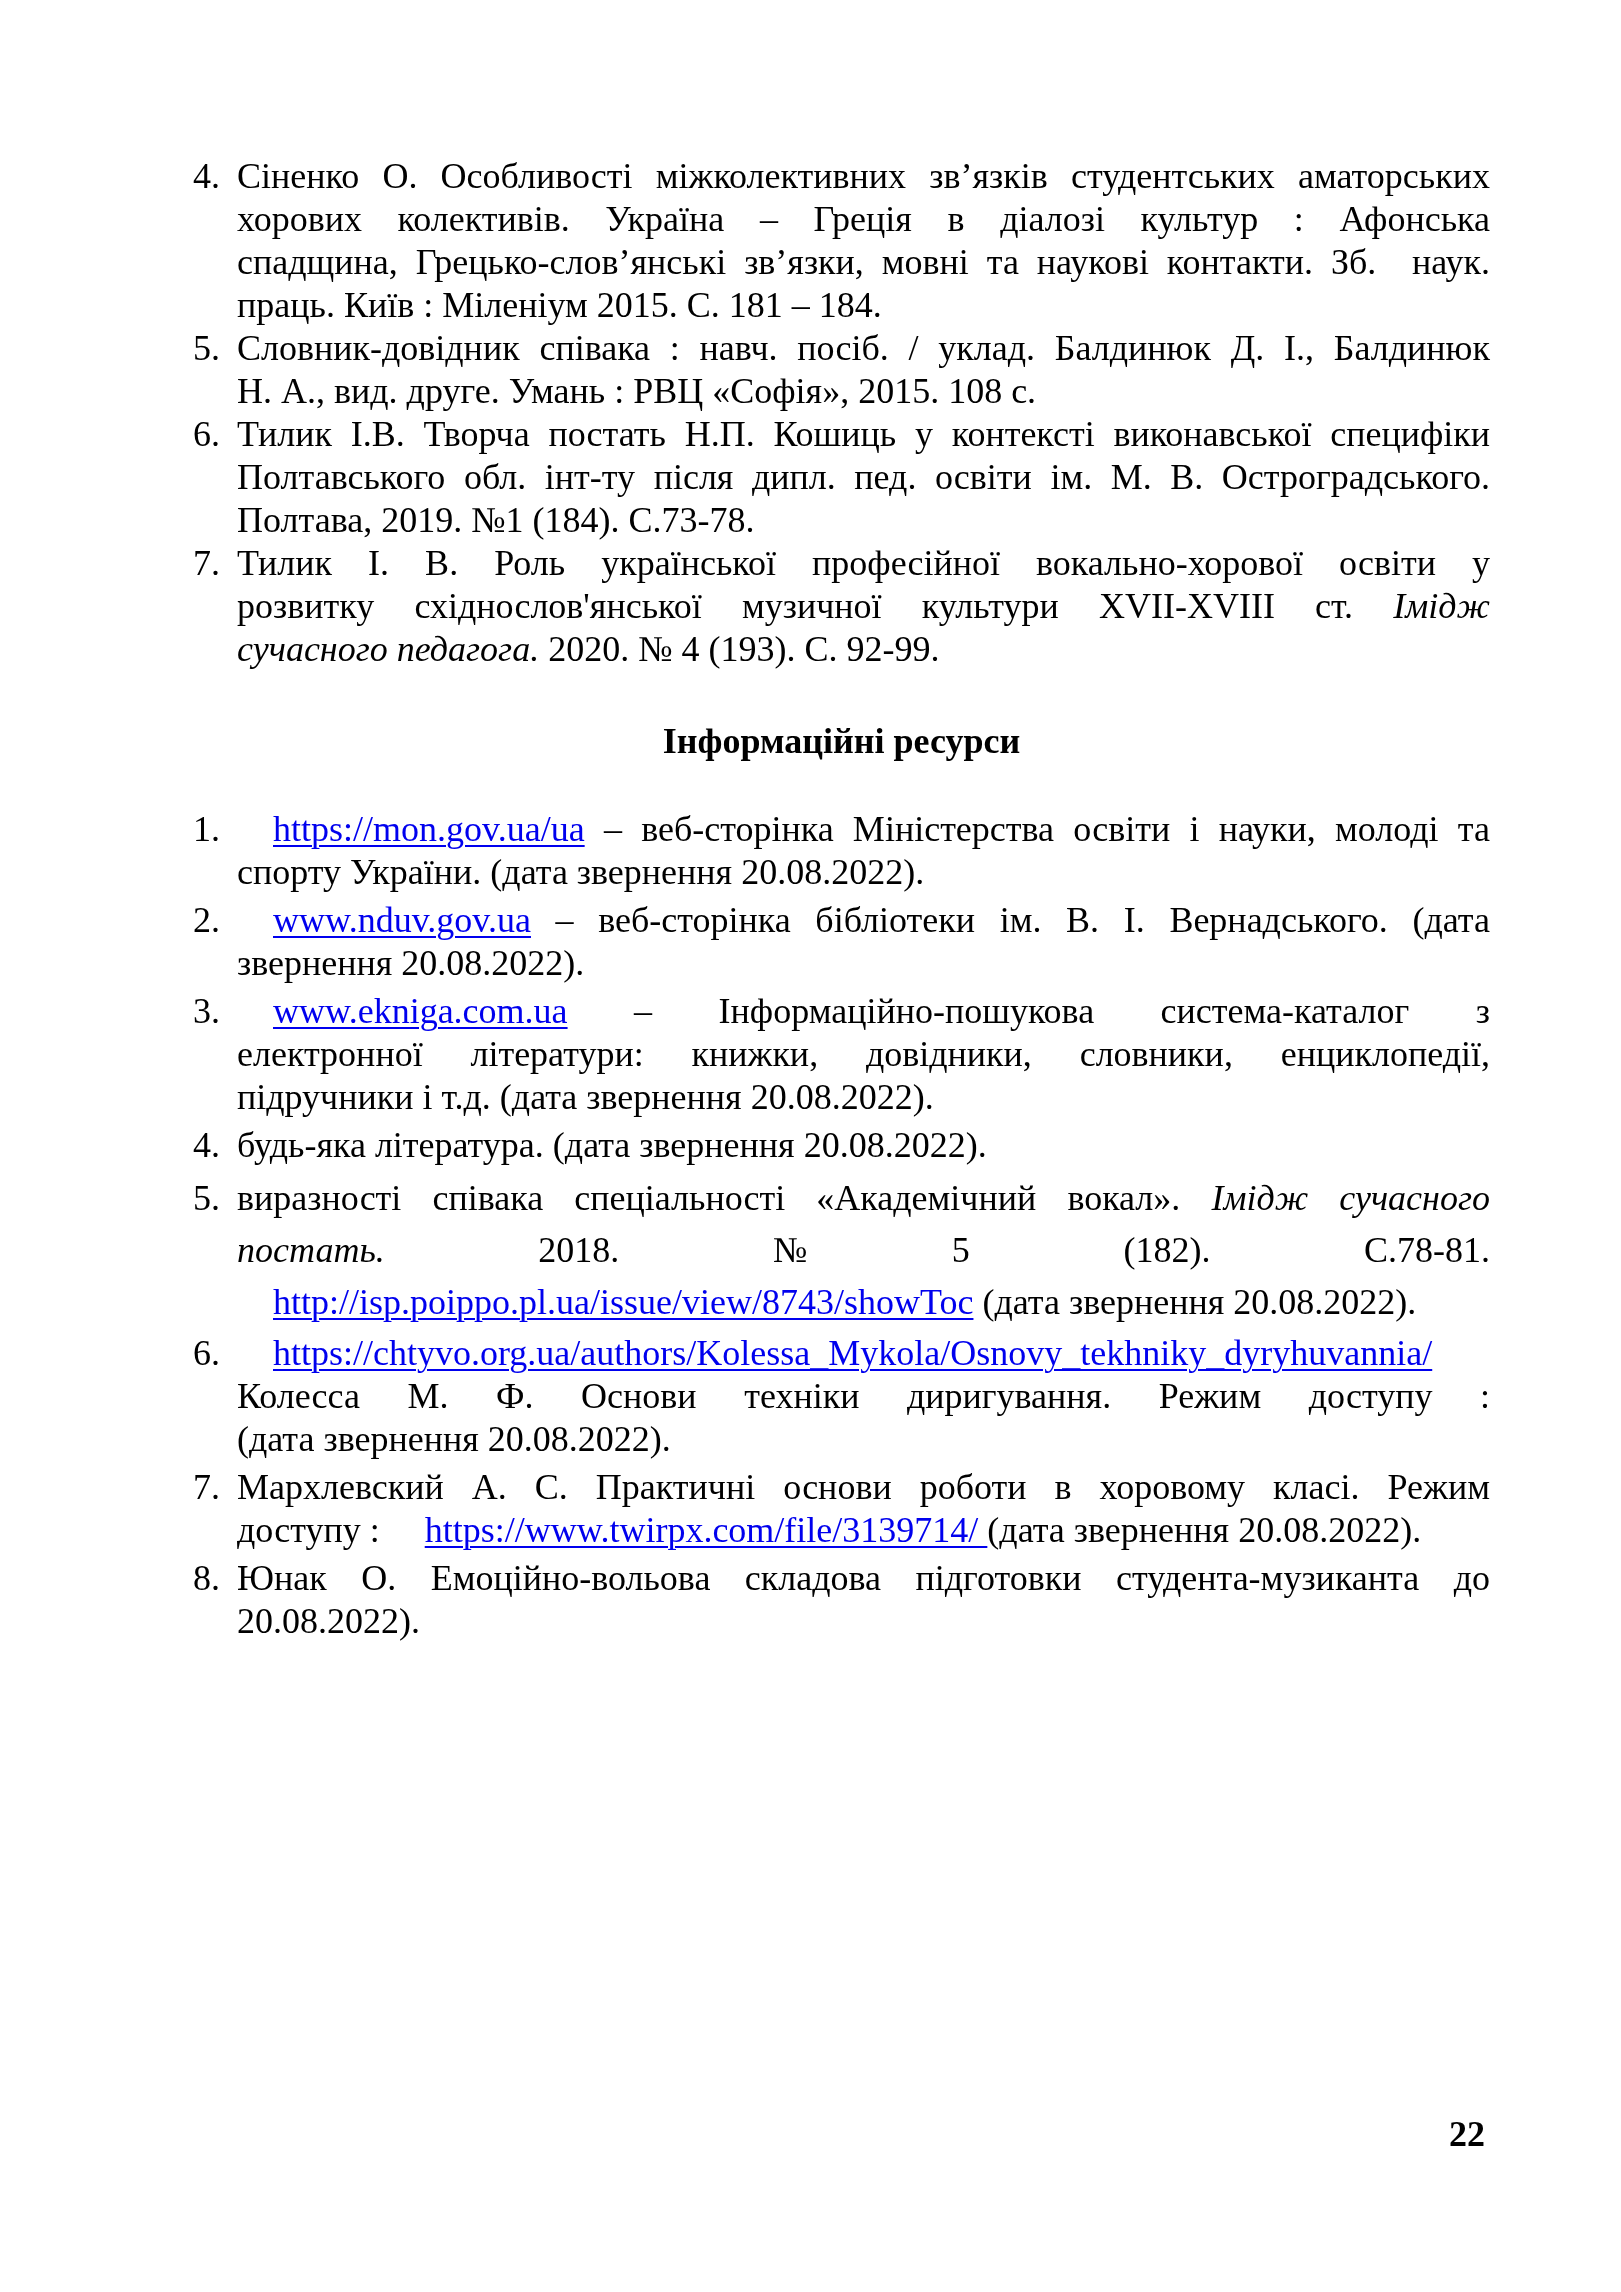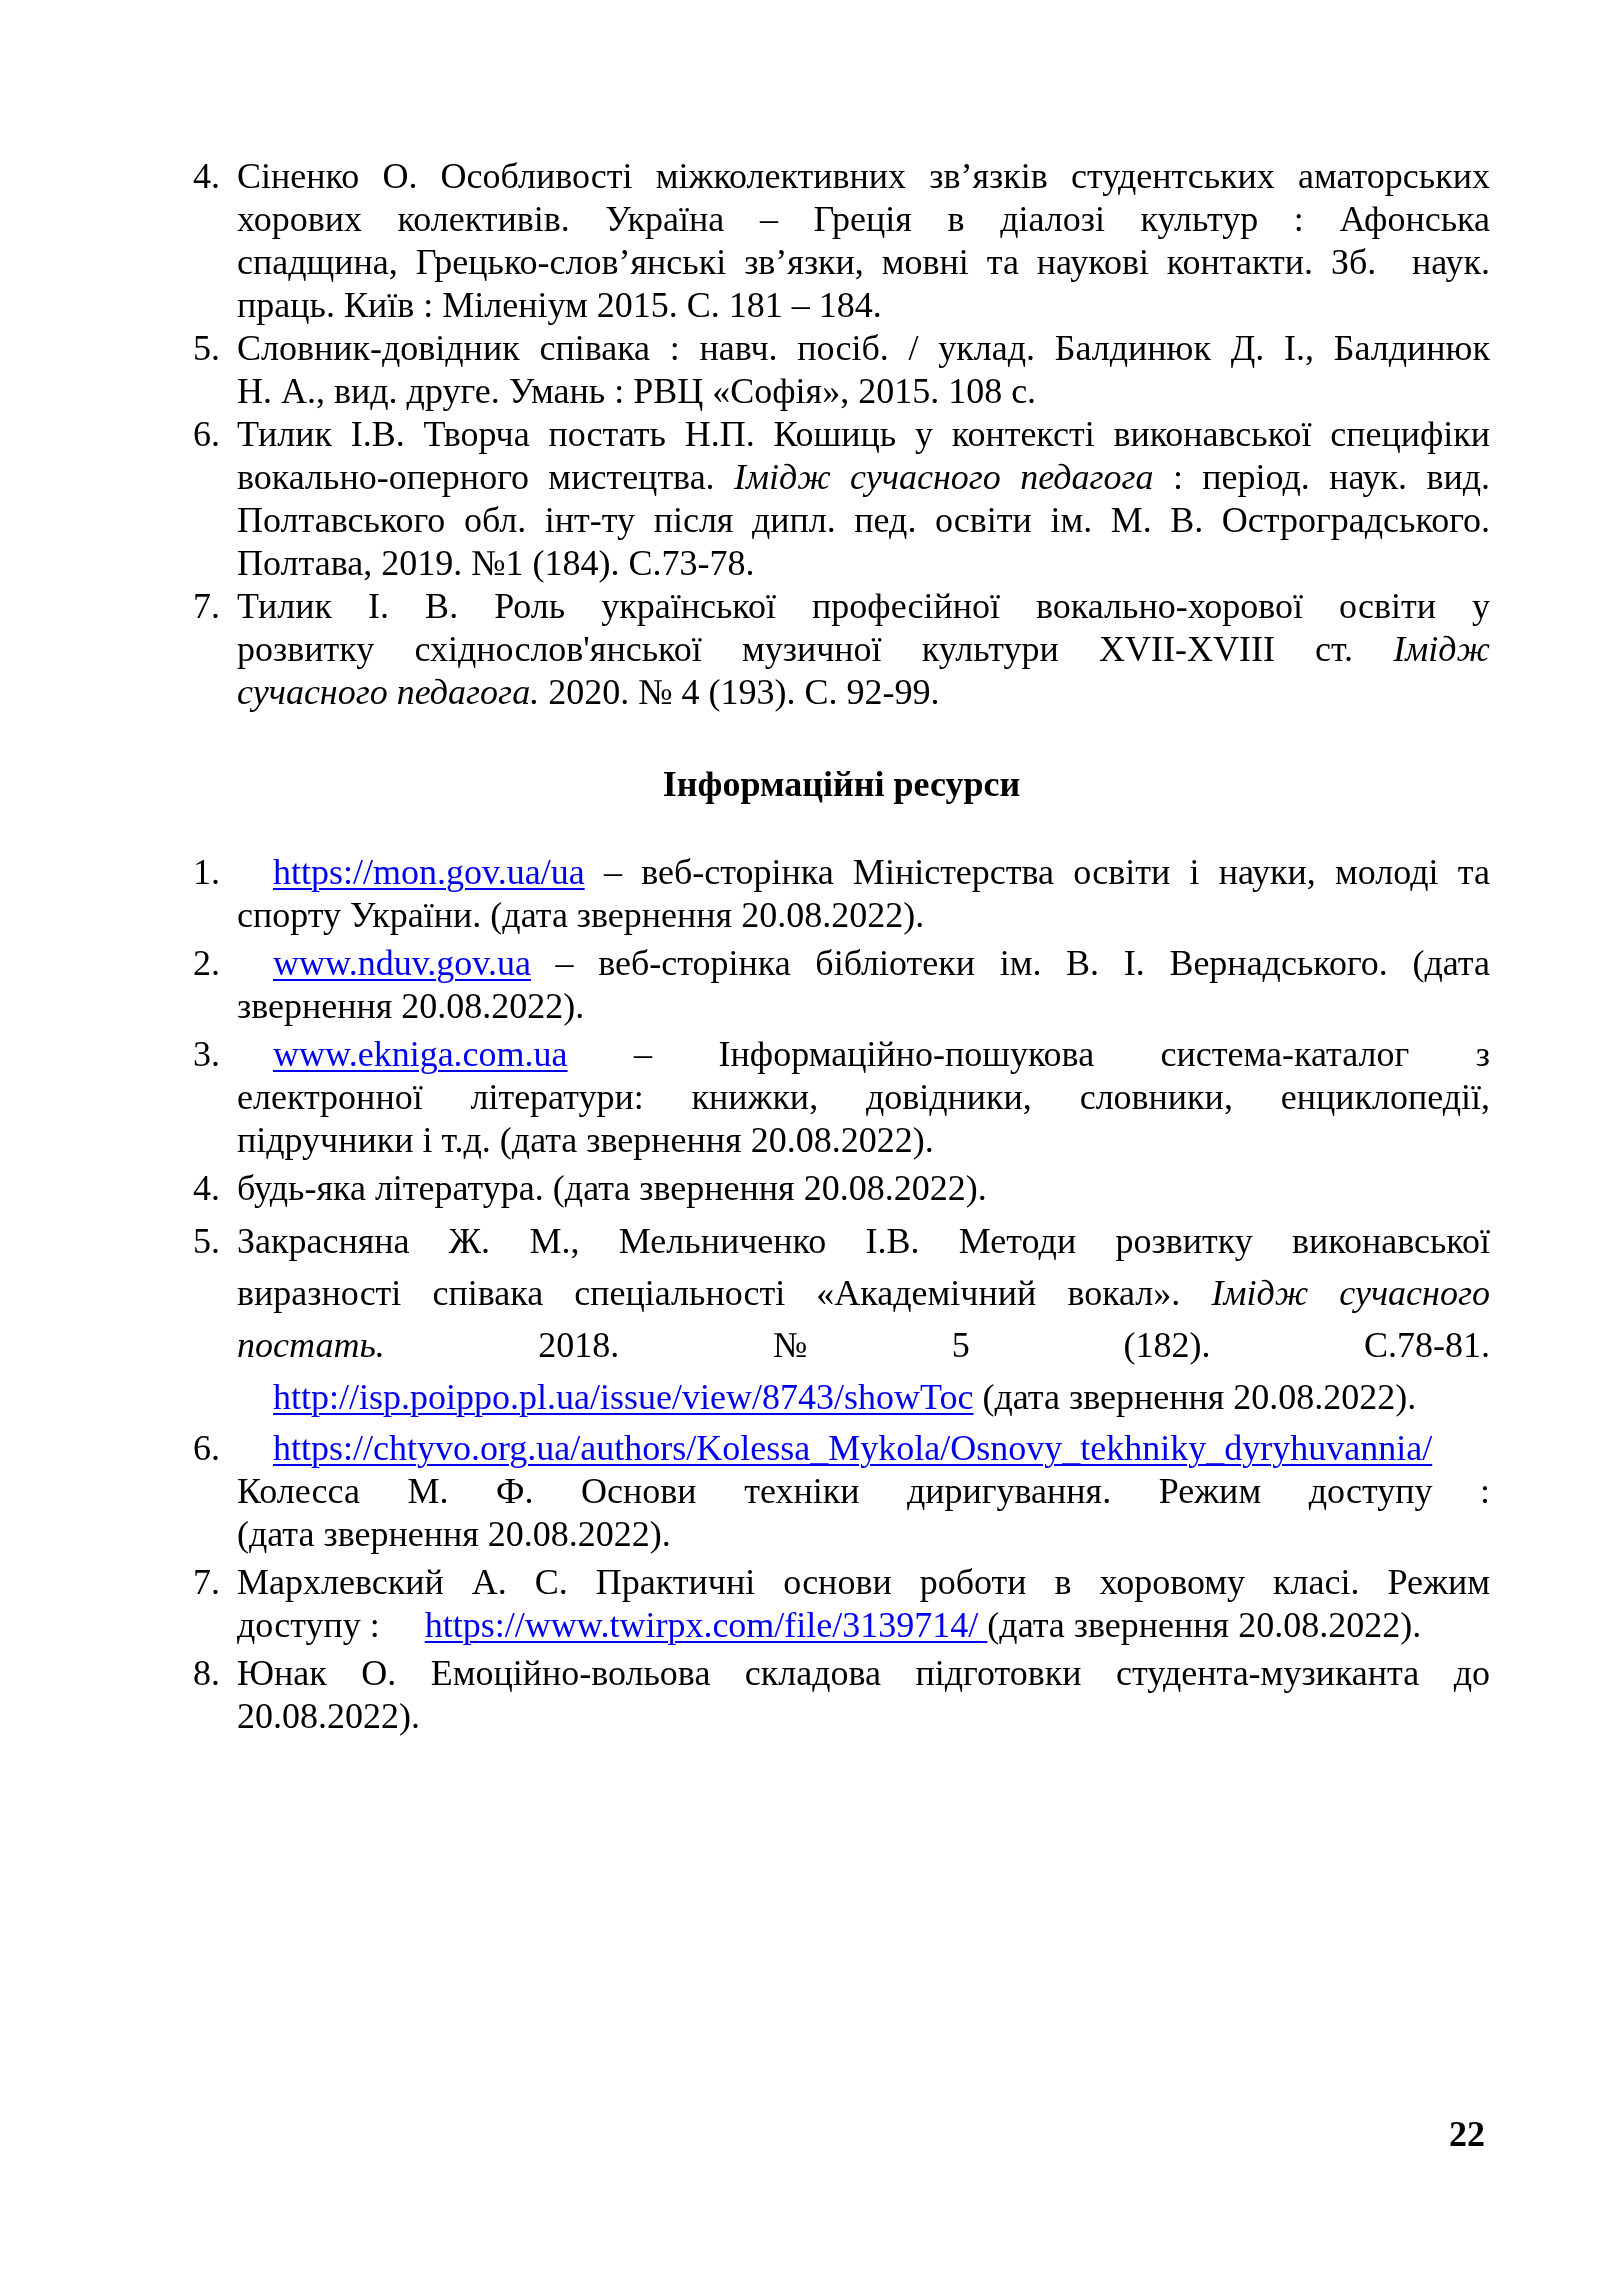--- a/index.html
+++ b/index.html
@@ -53,21 +53,20 @@
           <div class="line last"><span>праць. Київ : Міленіум 2015. С. 181 – 184.</span></div>
         </div>
         <div class="item">
           <span class="num">5.</span>
           <div class="line"><span>Словник-довідник співака : навч. посіб. / уклад. Балдинюк Д. І., Балдинюк</span></div>
           <div class="line last"><span>Н. А., вид. друге. Умань : РВЦ «Софія», 2015. 108 с.</span></div>
         </div>
         <div class="item">
           <span class="num">6.</span>
           <div class="line"><span>Тилик І.В. Творча постать Н.П. Кошиць у контексті виконавської специфіки</span></div>
-          <div class="line"><span>вокально-оперного мистецтва. </span><span class="italic">Імідж сучасного педагога</span><span> : період. наук. вид.</span></div>
           <div class="line"><span>Полтавського обл. інт-ту після дипл. пед. освіти ім. М. В. Остроградського.</span></div>
           <div class="line last"><span>Полтава, 2019. №1 (184). С.73-78.</span></div>
         </div>
         <div class="item">
           <span class="num">7.</span>
           <div class="line"><span>Тилик І. В. Роль української професійної вокально-хорової освіти у</span></div>
           <div class="line"><span>розвитку східнослов'янської музичної культури XVII-XVIII ст. </span><span class="italic">Імідж</span></div>
           <div class="line last"><span class="italic">сучасного педагога.</span><span> 2020. № 4 (193). С. 92-99.</span></div>
         </div>
       </div>
@@ -88,21 +87,20 @@
           <div class="line"><a href="#" class="link">www.ekniga.com.ua</a><span> – Інформаційно-пошукова система-каталог з</span></div>
           <div class="line"><span>електронної літератури: книжки, довідники, словники, енциклопедії,</span></div>
           <div class="line last"><span>підручники і т.д. (дата звернення 20.08.2022).</span></div>
         </div>
         <div class="item">
           <span class="num">4.</span>
           <div class="line last"><span>будь-яка література. (дата звернення 20.08.2022).</span></div>
         </div>
         <div class="item loose">
           <span class="num">5.</span>
-          <div class="line"><span>Закрасняна Ж. М., Мельниченко І.В. Методи розвитку виконавської</span></div>
           <div class="line"><span>виразності співака спеціальності «Академічний вокал». </span><span class="italic">Імідж сучасного</span></div>
           <div class="line"><span class="italic">постать.</span><span> 2018. №5 (182). С.78-81.</span></div>
           <div class="line last"><a href="#" class="link">http://isp.poippo.pl.ua/issue/view/8743/showToc</a><span> (дата звернення 20.08.2022).</span></div>
         </div>
         <div class="item">
           <span class="num">6.</span>
           <div class="line"><a href="#" class="link">https://chtyvo.org.ua/authors/Kolessa_Mykola/Osnovy_tekhniky_dyryhuvannia/</a></div>
           <div class="line"><span>Колесса М. Ф. Основи техніки диригування. Режим доступу :</span></div>
           <div class="line last"><span>(дата звернення 20.08.2022).</span></div>
         </div>

